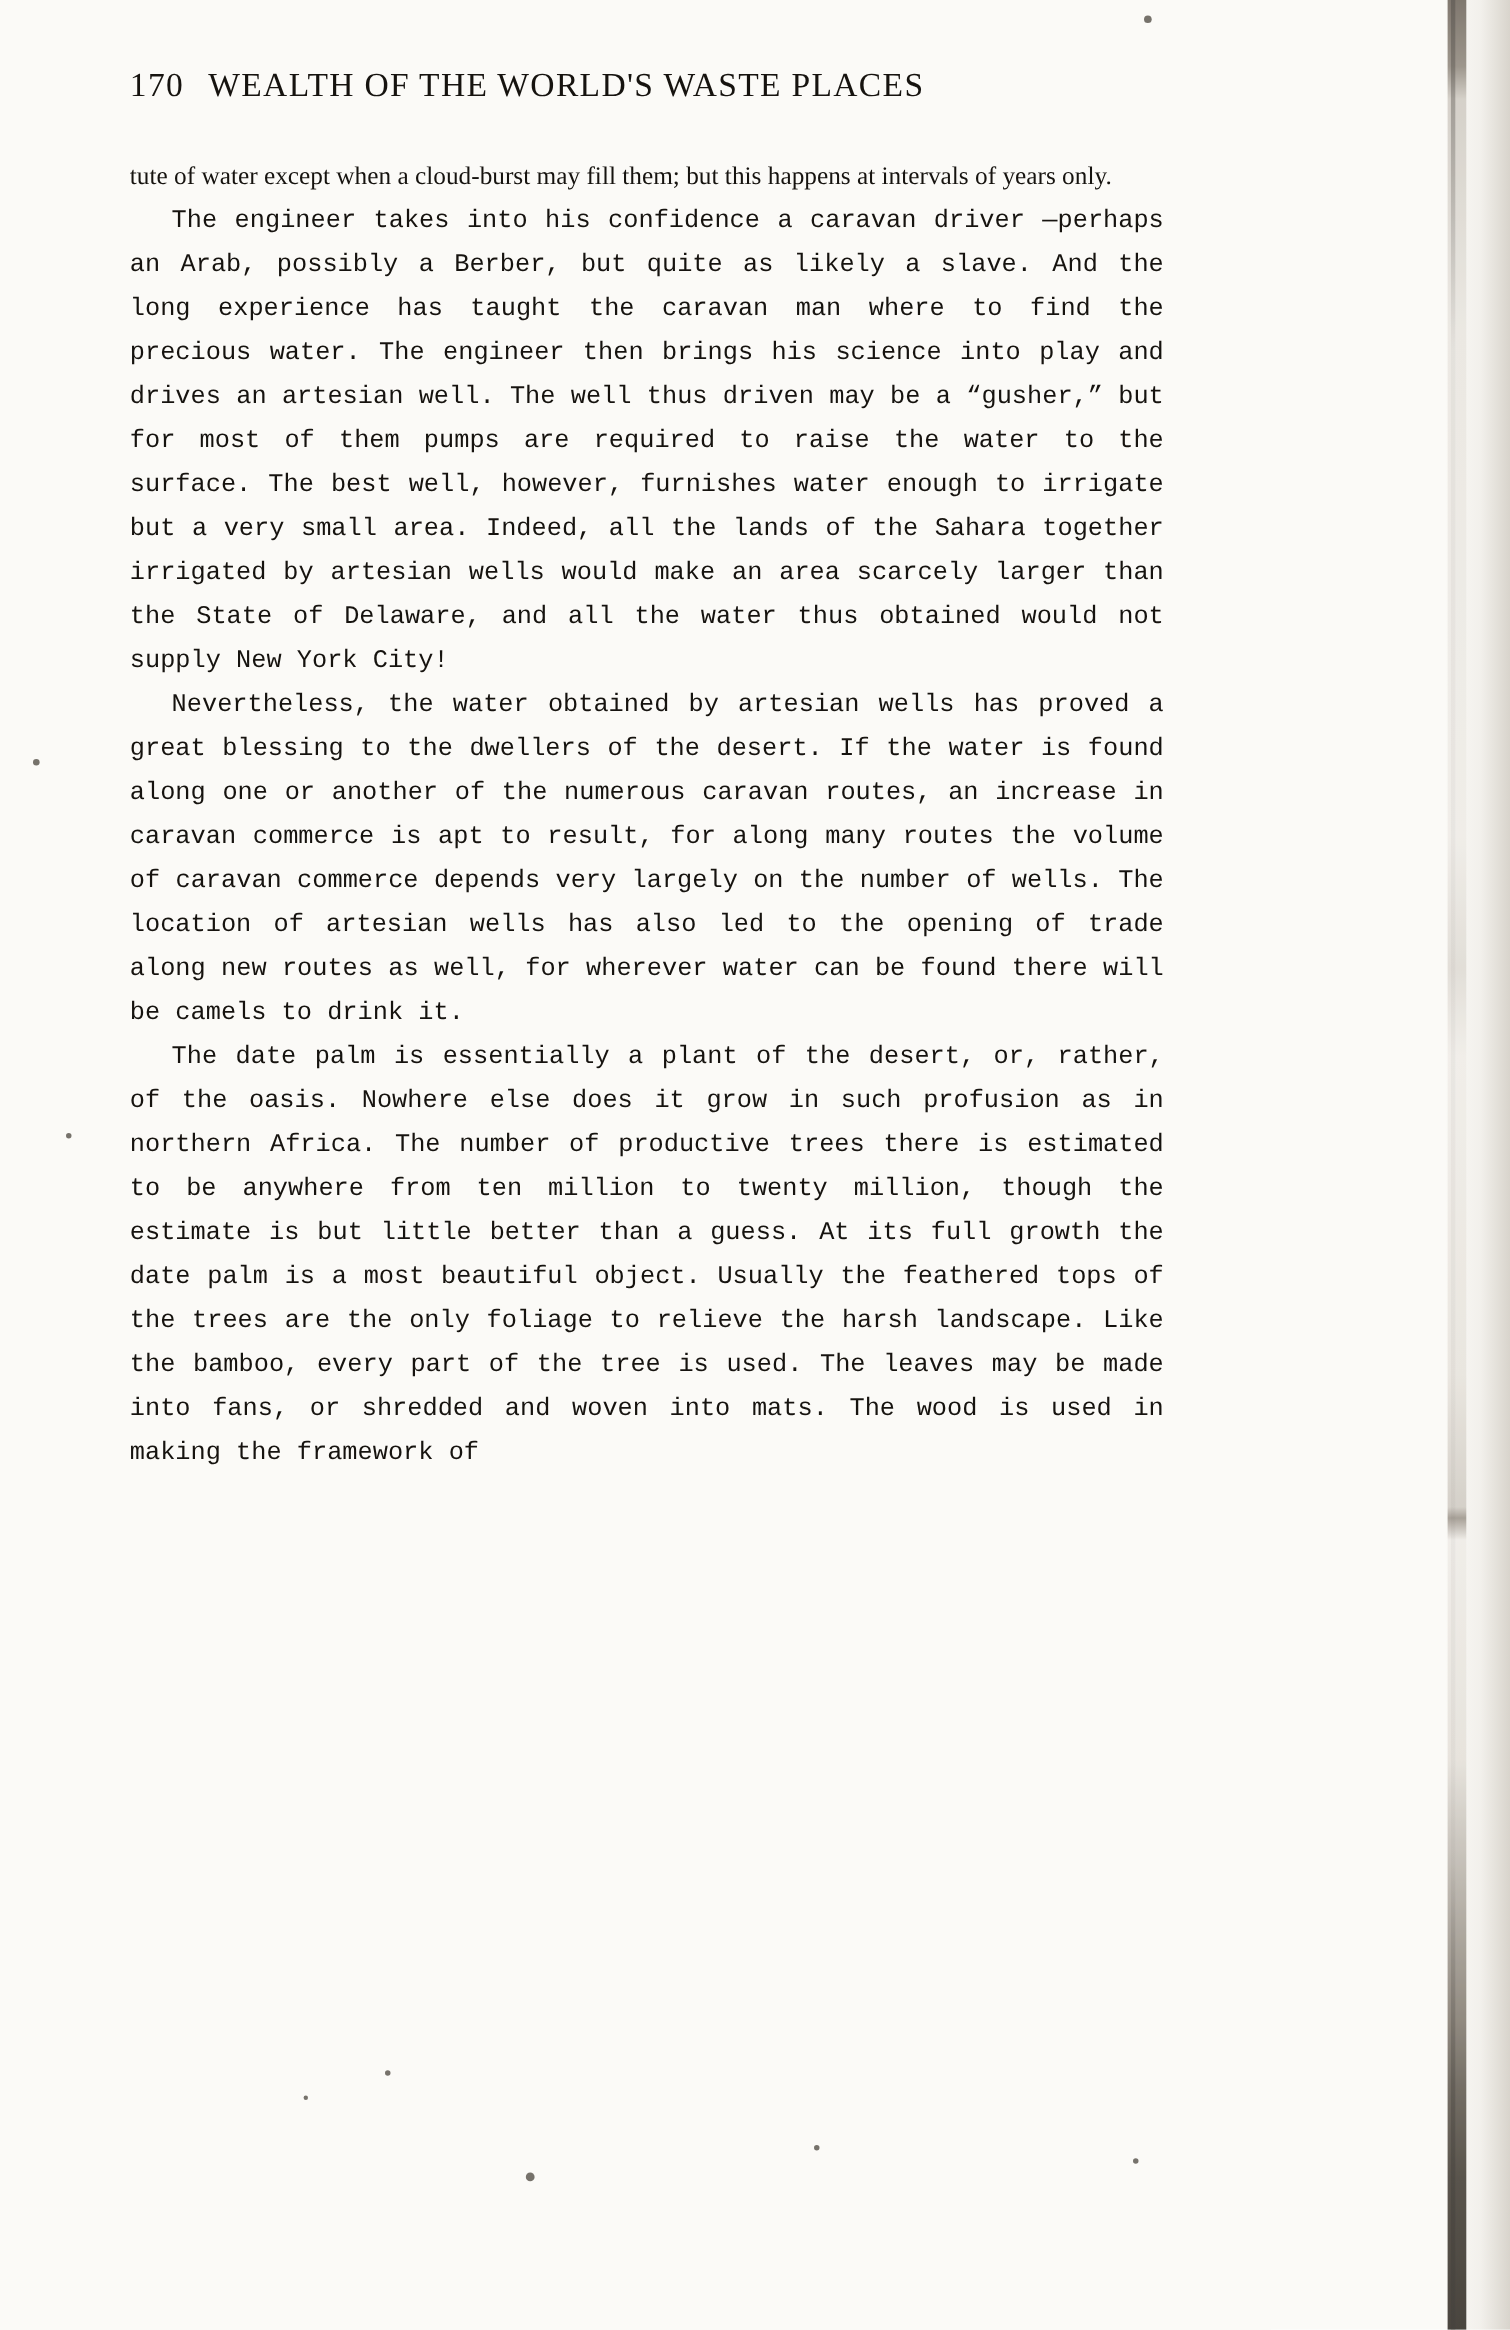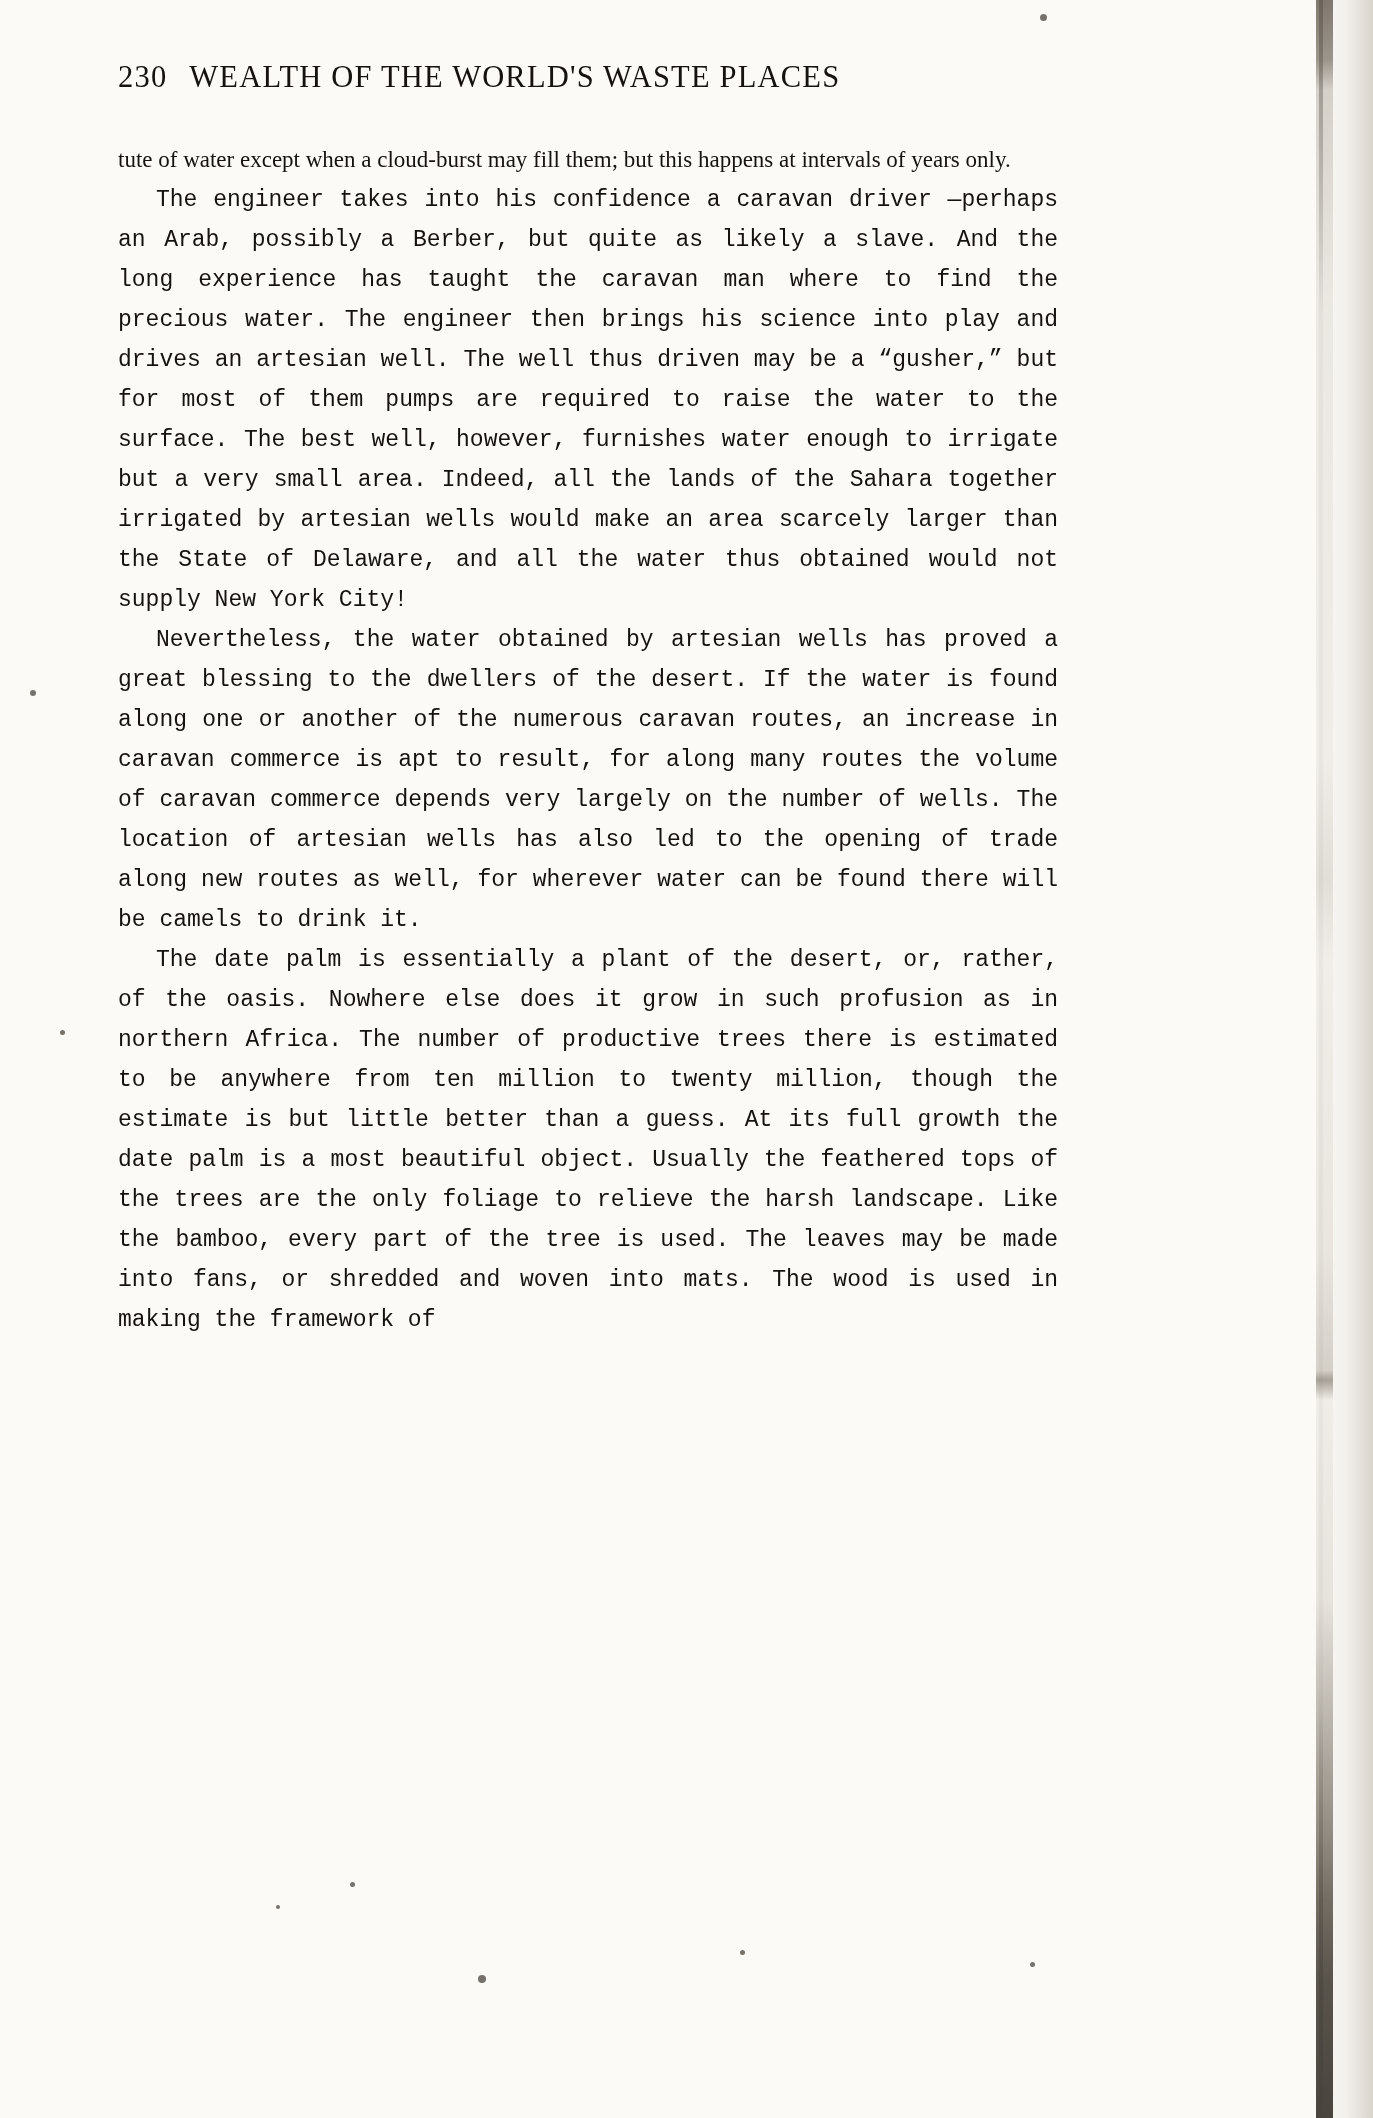--- a/index.html
+++ b/index.html
@@ -113,21 +113,21 @@
 <body>
 
 <div class="page">
 
   <div class="scan-edge"></div>
   <div class="binding-strip"></div>
 
   <div class="content">
 
     <div class="running-head">
-      <span class="folio">230</span><span>WEALTH OF THE WORLD'S WASTE PLACES</span>
+      <span class="folio">170</span><span>WEALTH OF THE WORLD'S WASTE PLACES</span>
     </div>
 
     <div class="body-text">
       <p class="para">tute of water except when a cloud-burst may fill them; but this happens at intervals of years only.</p>
       <p class="para indent">The engineer takes into his confidence a caravan driver —perhaps an Arab, possibly a Berber, but quite as likely a slave.  And the long experience has taught the caravan man where to find the precious water.  The engineer then brings his science into play and drives an artesian well.  The well thus driven may be a “gusher,” but for most of them pumps are required to raise the water to the surface.  The best well, however, furnishes water enough to irrigate but a very small area.  Indeed, all the lands of the Sahara together irrigated by artesian wells would make an area scarcely larger than the State of Delaware, and all the water thus obtained would not supply New York City!</p>
       <p class="para indent">Nevertheless, the water obtained by artesian wells has proved a great blessing to the dwellers of the desert.  If the water is found along one or another of the numerous caravan routes, an increase in caravan commerce is apt to result, for along many routes the volume of caravan commerce depends very largely on the number of wells.  The location of artesian wells has also led to the opening of trade along new routes as well, for wherever water can be found there will be camels to drink it.</p>
       <p class="para indent">The date palm is essentially a plant of the desert, or, rather, of the oasis.  Nowhere else does it grow in such profusion as in northern Africa.  The number of productive trees there is estimated to be anywhere from ten million to twenty million, though the estimate is but little better than a guess.  At its full growth the date palm is a most beautiful object.  Usually the feathered tops of the trees are the only foliage to relieve the harsh landscape.  Like the bamboo, every part of the tree is used.  The leaves may be made into fans, or shredded and woven into mats.  The wood is used in making the framework of</p>
     </div>
 
   </div>

